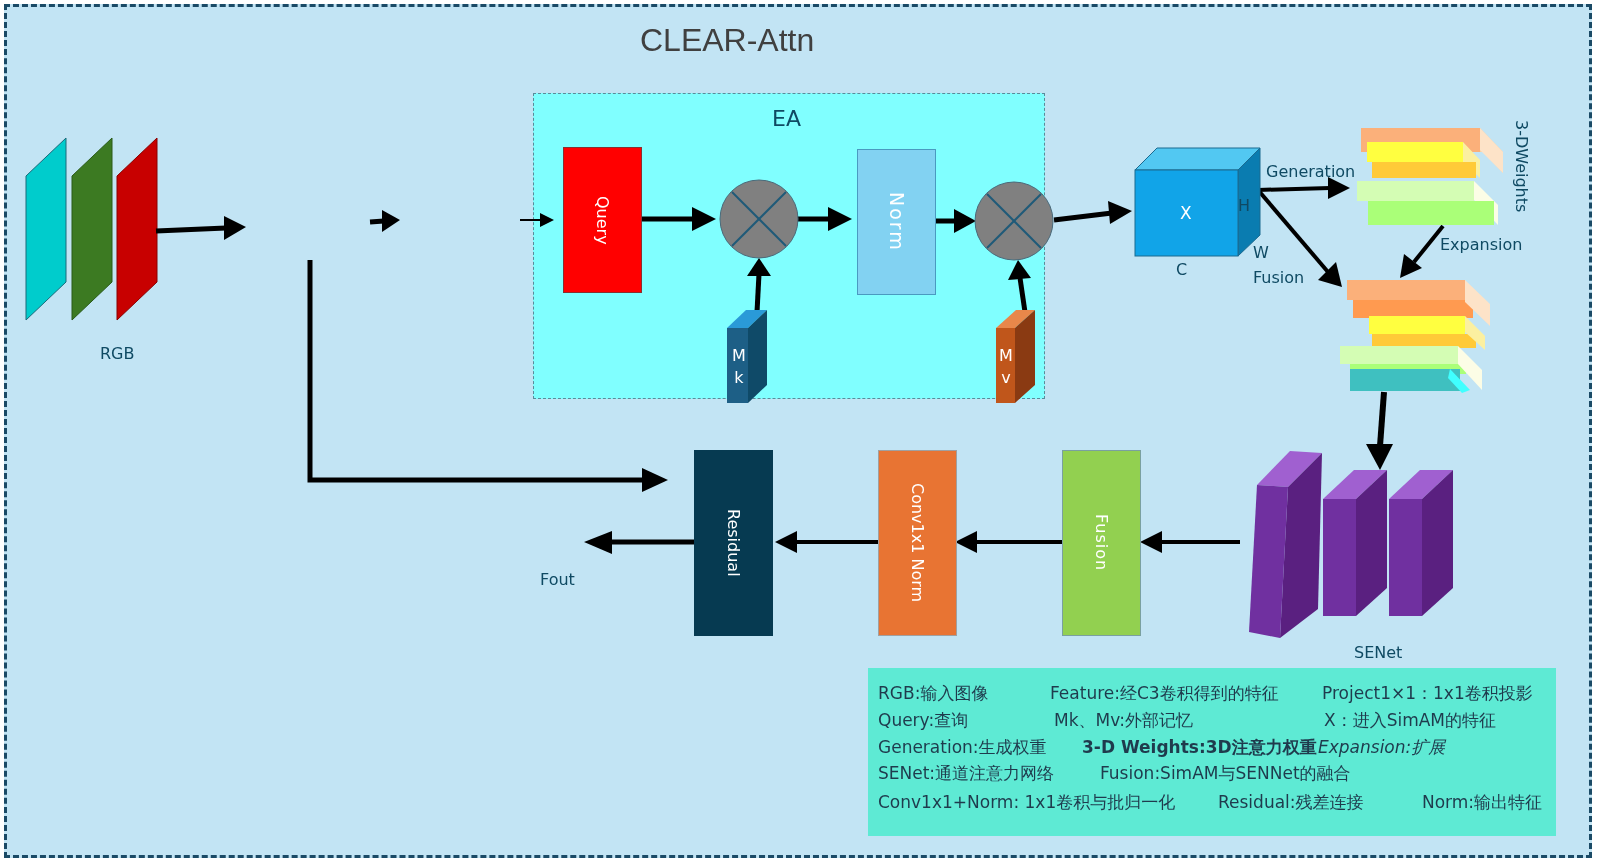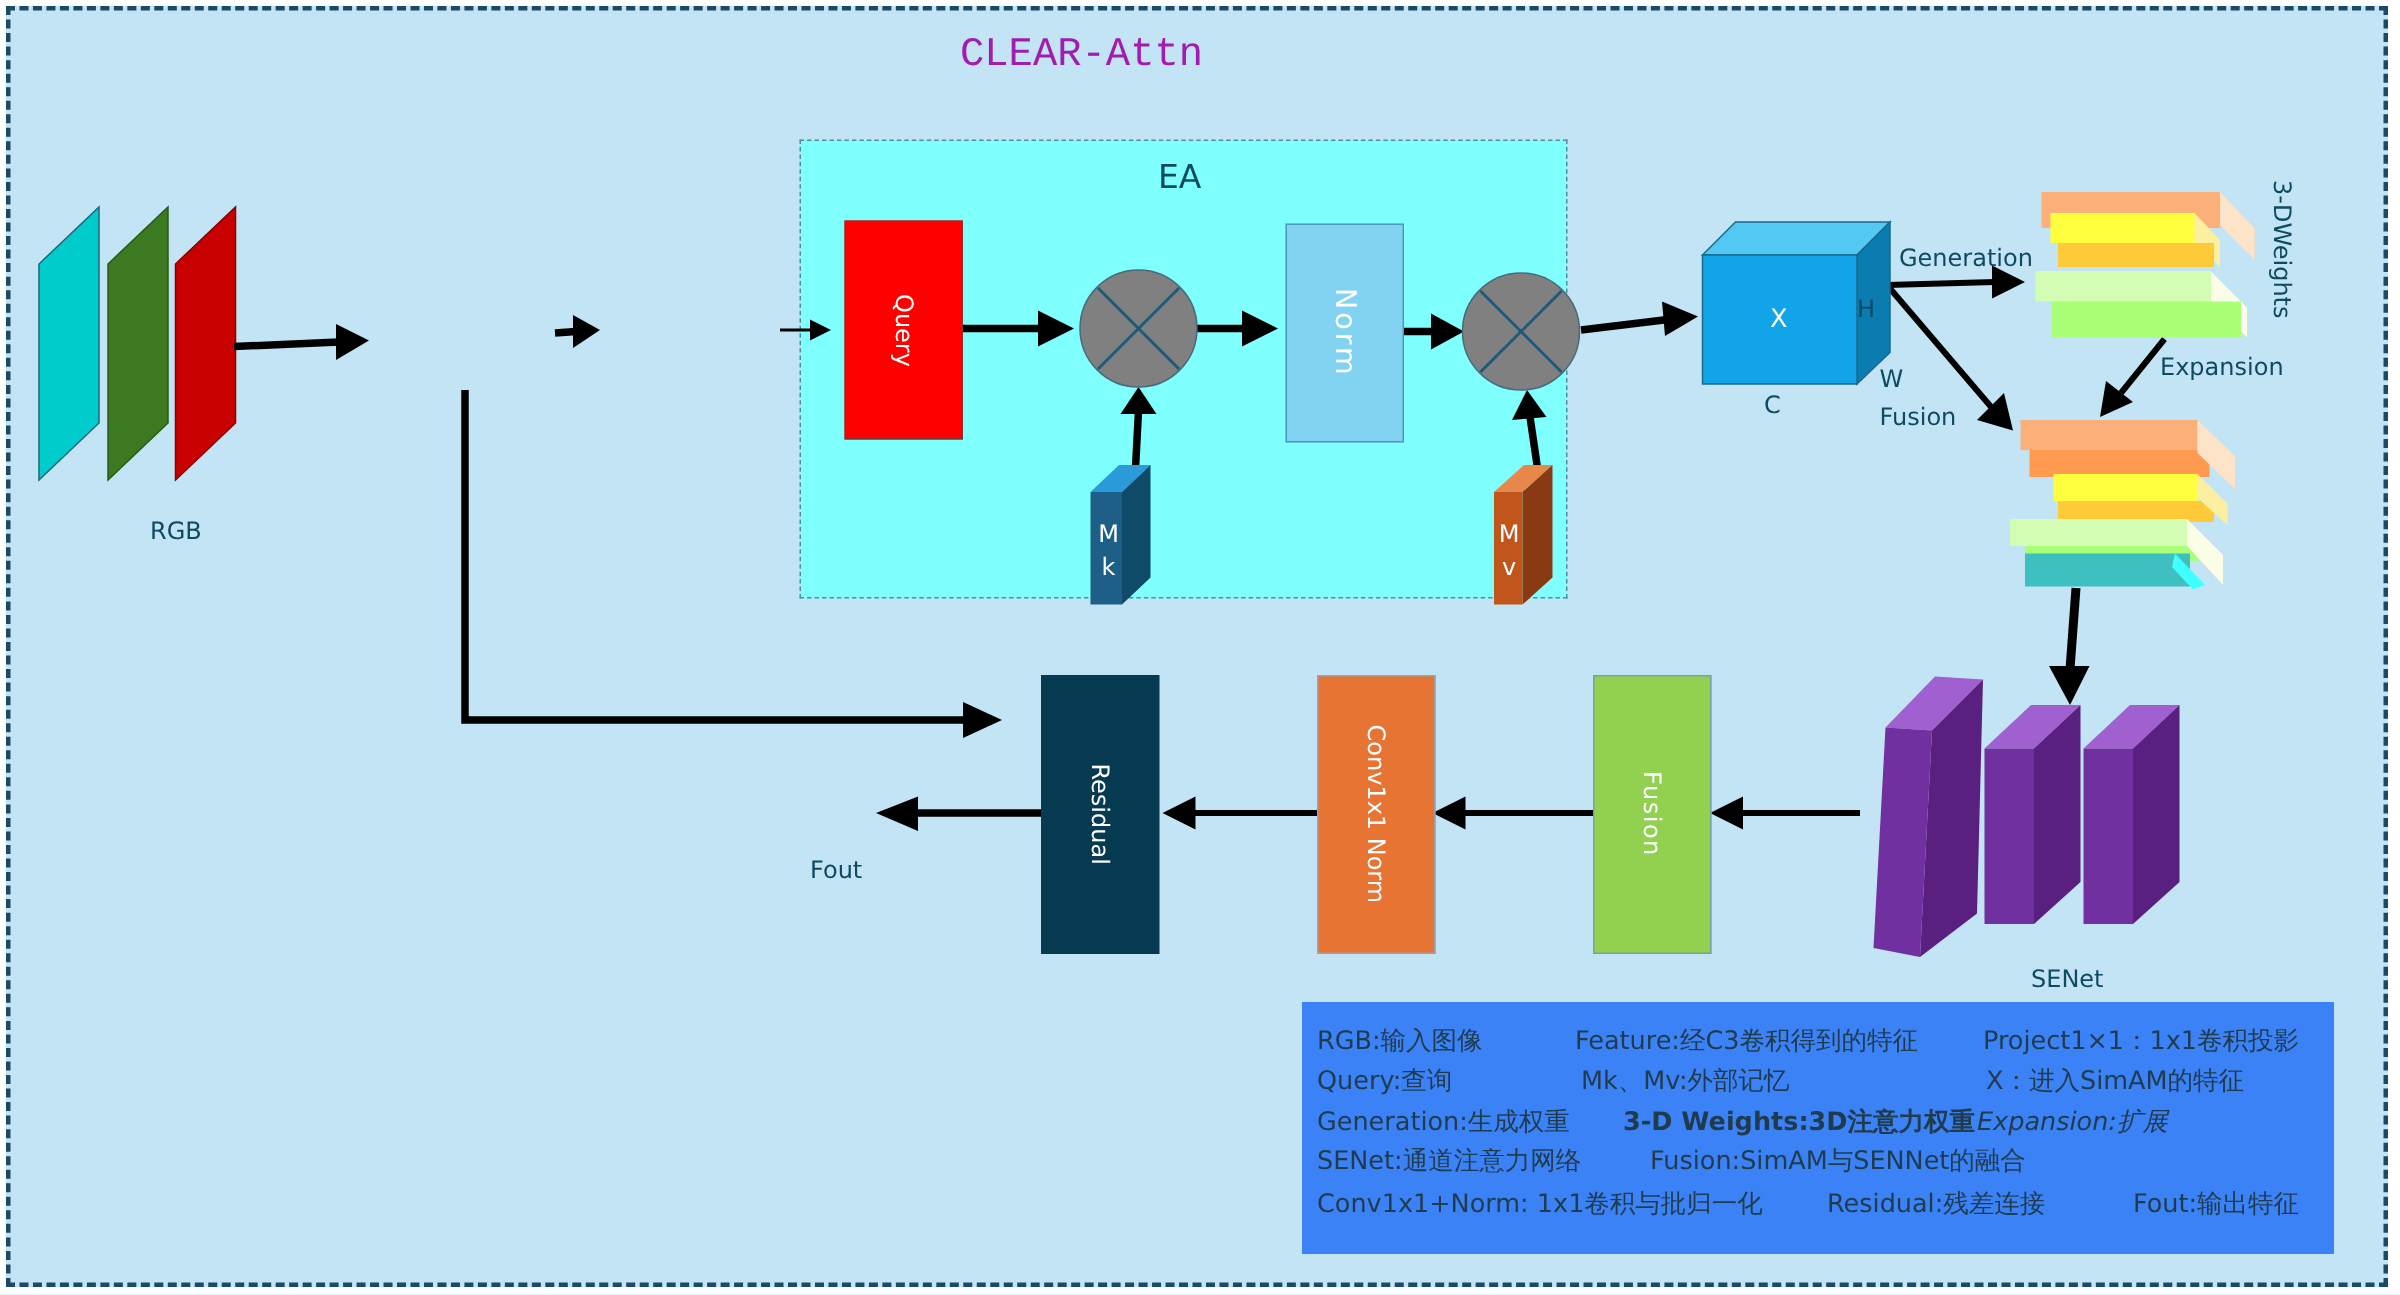--- a/index.html
+++ b/index.html
@@ -1,27 +1,27 @@
 <!DOCTYPE html>
 <html><head>
 <meta charset="utf-8">
 <style>
   html,body{margin:0;padding:0;}
   body{width:1600px;height:863px;position:relative;background:#ffffff;overflow:hidden;font-family:"DejaVu Sans","Liberation Sans",sans-serif;}
   #stage{position:absolute;left:0;top:0;width:1600px;height:863px;}
   .outer{position:absolute;left:4px;top:4px;width:1588px;height:854px;background:#c2e4f4;border:3px dashed #1a4a66;box-sizing:border-box;}
-  .title{position:absolute;left:640px;top:22px;font-family:Liberation Mono, monospace;font-size:27px;color:#a21caf;letter-spacing:0px;}
+  .title{position:absolute;left:640px;top:22px;font-family:Liberation Sans, sans-serif;font-size:32px;color:#404040;letter-spacing:0px;}
   .region{position:absolute;box-sizing:border-box;border:1px dashed #5a8a9a;}
   .ea{left:533px;top:93px;width:512px;height:306px;background:#80ffff;}
   .sim{left:1110px;top:86px;width:440px;height:310px;background:#b2e19c;}
   .region-label{position:absolute;font-size:22px;color:#0f4a63;}
   .box{position:absolute;box-sizing:border-box;display:flex;align-items:center;justify-content:center;color:#fff;font-size:16px;}
   .vtext{writing-mode:vertical-rl;}
   .lbl{position:absolute;font-size:16px;color:#0f4a63;}
-  .legend{position:absolute;left:868px;top:668px;width:688px;height:168px;background:#3b82f6;box-sizing:border-box;padding:12px 10px;}
+  .legend{position:absolute;left:868px;top:668px;width:688px;height:168px;background:#5eead4;box-sizing:border-box;padding:12px 10px;}
   .legend-row{position:absolute;left:10px;font-size:17px;color:#1f3b4d;white-space:nowrap;}
   .legend-item{position:absolute;top:0;}
   svg{position:absolute;left:0;top:0;}
 </style>
 </head>
 <body>
 
 <div id="stage">
   <div class="outer"></div>
   <div class="title">CLEAR-Attn</div>
@@ -224,16 +224,16 @@
       <span class="legend-item" style="left:204px;font-weight:bold;">3-D Weights:3D注意力权重</span>
       <span class="legend-item" style="left:440px;font-style:italic;">Expansion:扩展</span>
     </div>
     <div class="legend-row" style="top:94px;">
       <span class="legend-item" style="left:0;">SENet:通道注意力网络</span>
       <span class="legend-item" style="left:222px;">Fusion:SimAM与SENNet的融合</span>
     </div>
     <div class="legend-row" style="top:123px;">
       <span class="legend-item" style="left:0;">Conv1x1+Norm: 1x1卷积与批归一化</span>
       <span class="legend-item" style="left:340px;">Residual:残差连接</span>
-      <span class="legend-item" style="left:544px;">Fout:输出特征</span>
+      <span class="legend-item" style="left:544px;">Norm:输出特征</span>
     </div>
   </div>
 </div>
 
 </body></html>

